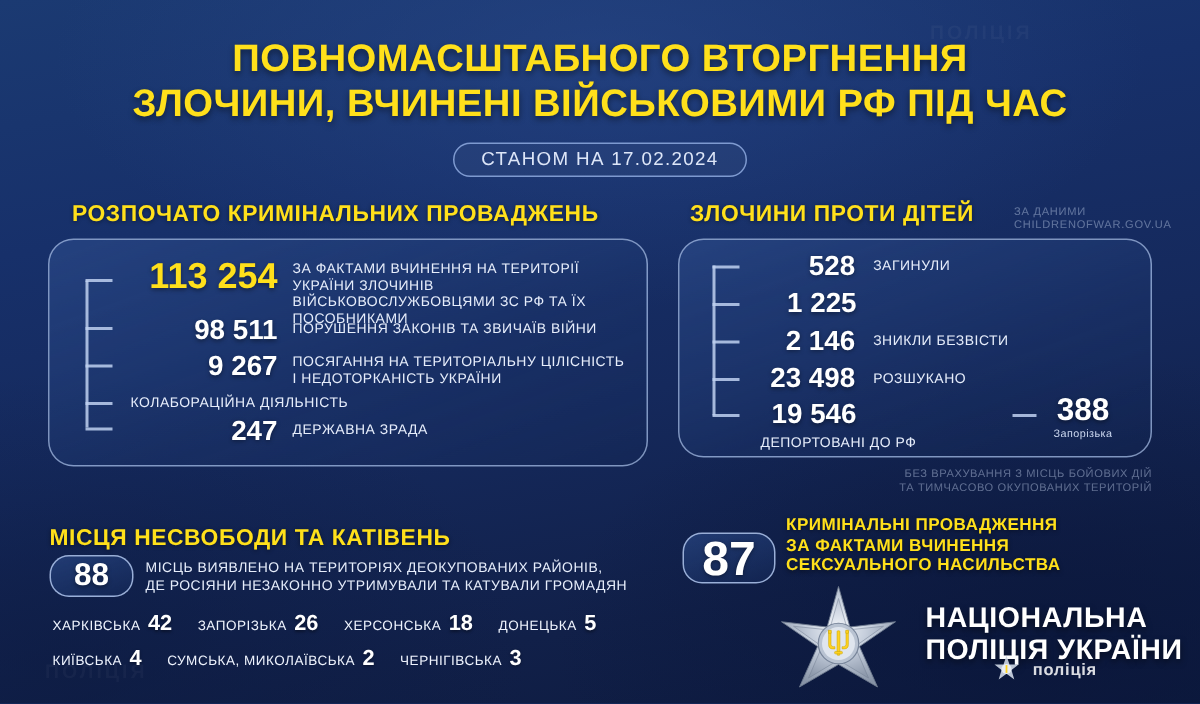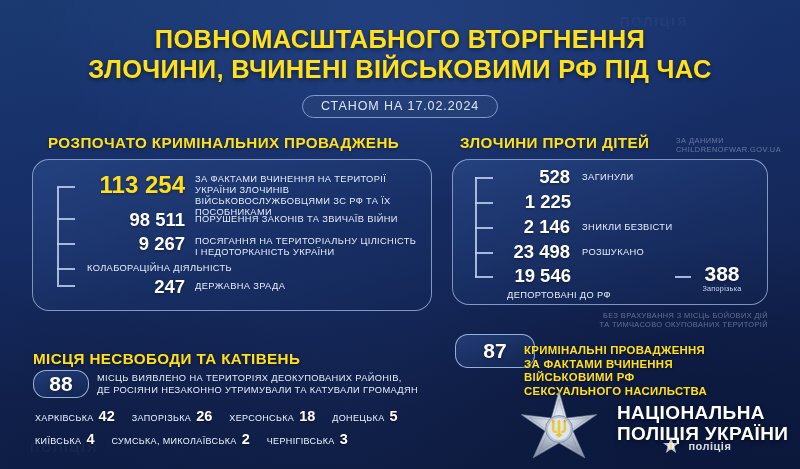--- a/index.html
+++ b/index.html
@@ -237,28 +237,27 @@
 
   <div class="region-row" style="left:35px;top:431px;">
     <span class="rg-name">Київська</span>
     <span class="rg-val">4</span>
     <span class="rg-name">Сумська, Миколаївська</span>
     <span class="rg-val">2</span>
     <span class="rg-name">Чернігівська</span>
     <span class="rg-val">3</span>
   </div>
 
-  <div class="pill" style="left:455px;top:334px;width:80px;height:34px;font-size:21px;">
+  <div class="pill" style="left:455px;top:355px;width:62px;height:34px;font-size:32px;">
     <span>87</span>
   </div>
 
   <div class="claim" style="left:524px;top:344px;width:276px;">
     <div>КРИМІНАЛЬНІ ПРОВАДЖЕННЯ</div>
     <div>ЗА ФАКТАМИ ВЧИНЕННЯ</div>
-    <div>ВІЙСЬКОВИМИ РФ</div>
     <div>СЕКСУАЛЬНОГО НАСИЛЬСТВА</div>
   </div>
 
   <div class="logo-wrap">
     <svg width="108" height="81" viewBox="0 0 108 81">
       <defs>
         <radialGradient id="stg" cx="50%" cy="40%" r="62%">
           <stop offset="0%" stop-color="#f2f5fa"></stop>
           <stop offset="48%" stop-color="#c3ccda"></stop>
           <stop offset="100%" stop-color="#8793a6"></stop>

